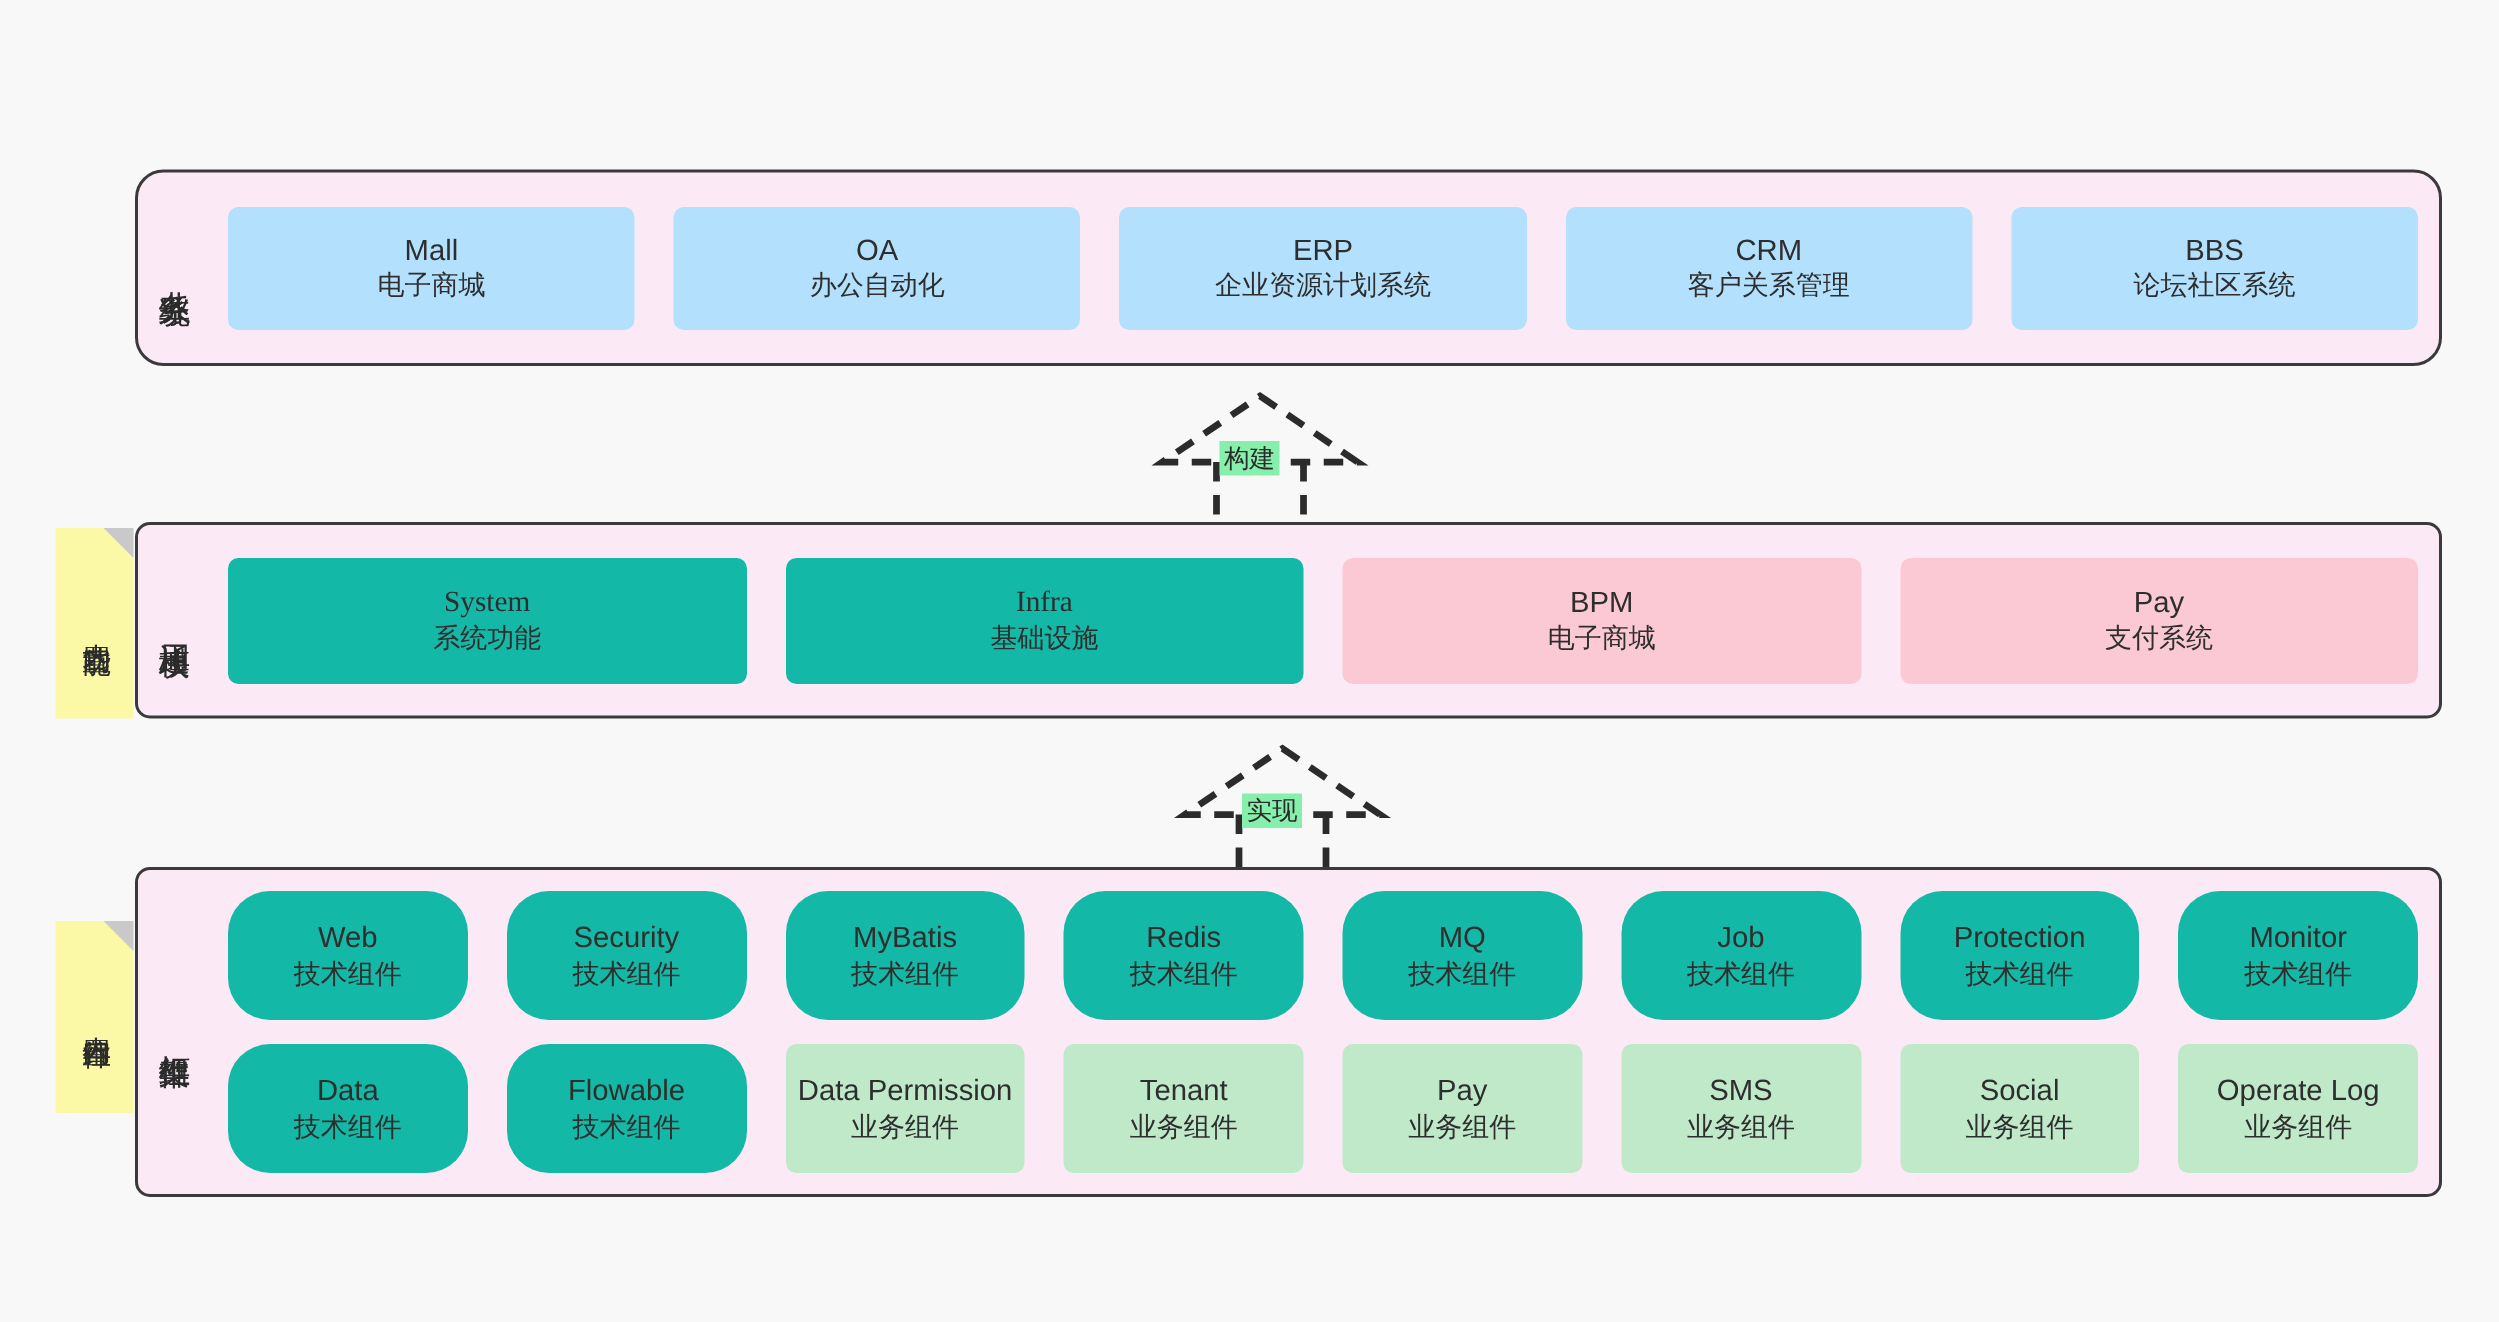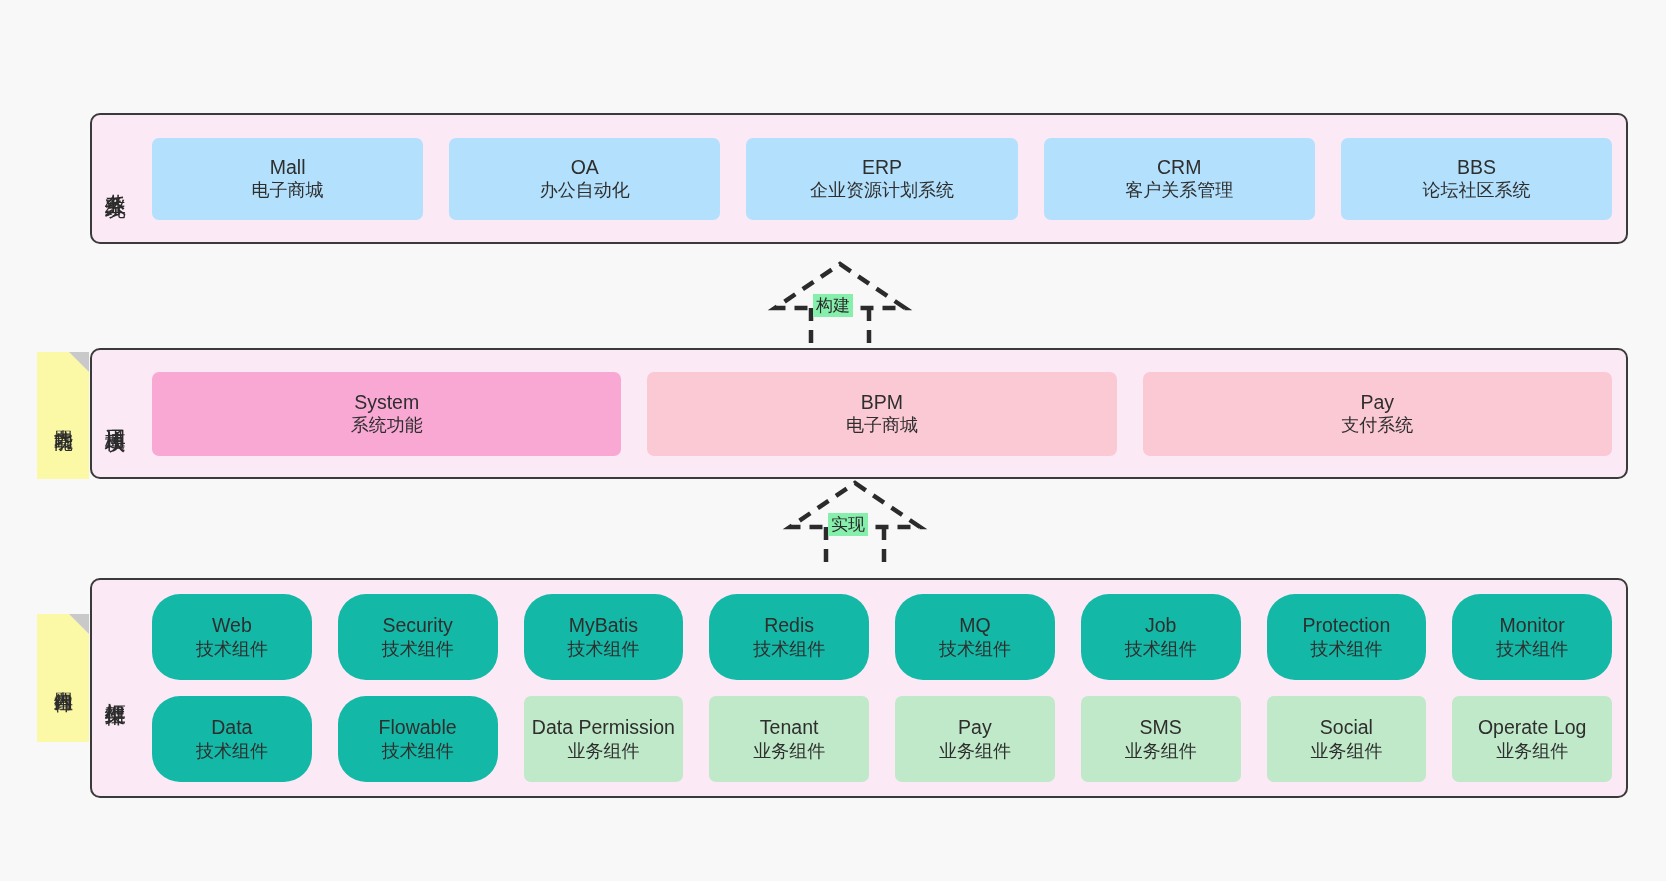--- a/index.html
+++ b/index.html
@@ -64,21 +64,21 @@
     text-align: center;
     color: #2e2e2e;
     line-height: 1.28;
     padding: 6px 4px;
   }
   .box .en { font-size: 19.5px; }
   .box .cn { font-size: 18px; }
 
   .biz-row .box { height: 82px; background: #b3e0fc; }
   .mod-row .box { height: 84px; }
-  .box.red       { background: #f9a8d4; }
+  .box.red       { background: #14b8a6; font-family: Liberation Serif, serif; }
   .box.pink      { background: #fbc9d4; }
   .comp-row .box { height: 86px; }
   .box.green     { background: #14b8a6; border-radius: 28px; }
   .box.lgreen    { background: #bfe9c9; align-items: center; }
 
   
   .note {
     position: absolute;
     background: #fbf8a6;
     width: 52px;
@@ -119,21 +119,21 @@
     padding: 0 3px;
     white-space: nowrap;
     user-select: none;
   }
 </style>
 </head>
 <body>
 
 <div id="canvas">
 
-  <div class="layer" id="layer-business" style="left:90px; top:113px; width:1538px; height:131px;">
+  <div class="layer" id="layer-business" style="left:90px; top:113px; width:1538px; height:131px;border-radius:19px;">
     <div class="layer-title">业务系统</div>
     <div class="layer-body">
       <div class="row biz-row">
         <div class="box blue">
           <span class="en">Mall</span>
           <span class="cn">电子商城</span>
         </div>
         <div class="box blue">
           <span class="en">OA</span>
           <span class="cn">办公自动化</span>
@@ -170,33 +170,37 @@
     <span class="fold"></span>
   </div>
   <div class="layer" id="layer-modules" style="left:90px; top:348px; width:1538px; height:131px;">
     <div class="layer-title">通用模块</div>
     <div class="layer-body">
       <div class="row mod-row">
         <div class="box red">
           <span class="en">System</span>
           <span class="cn">系统功能</span>
         </div>
+        <div class="box red">
+          <span class="en">Infra</span>
+          <span class="cn">基础设施</span>
+        </div>
         <div class="box pink">
           <span class="en">BPM</span>
           <span class="cn">电子商城</span>
         </div>
         <div class="box pink">
           <span class="en">Pay</span>
           <span class="cn">支付系统</span>
         </div>
       </div>
     </div>
   </div>
 
-  <div class="conn" style="left:770px; top:477px; width:170px; height:95px;">
+  <div class="conn" style="left:770px; top:493px; width:170px; height:95px;">
     <svg width="170" height="95" viewBox="0 0 170 95">
       <polygon points="85,6 150,50 20,50" fill="#f8f8f8" stroke="#2b2b2b" stroke-width="4.5" stroke-dasharray="13,9" stroke-linejoin="miter"></polygon>
       <path d="M56,50 L56,93 M114,50 L114,93" fill="none" stroke="#2b2b2b" stroke-width="4.5" stroke-dasharray="13,9"></path>
     </svg>
     <span class="lbl" style="left:58px; top:36px;">实现</span>
   </div>
 
   <div class="note" style="left:37px; top:614px; height:128px;">
     <span>内置组件</span>
     <span class="fold-mask"></span>

